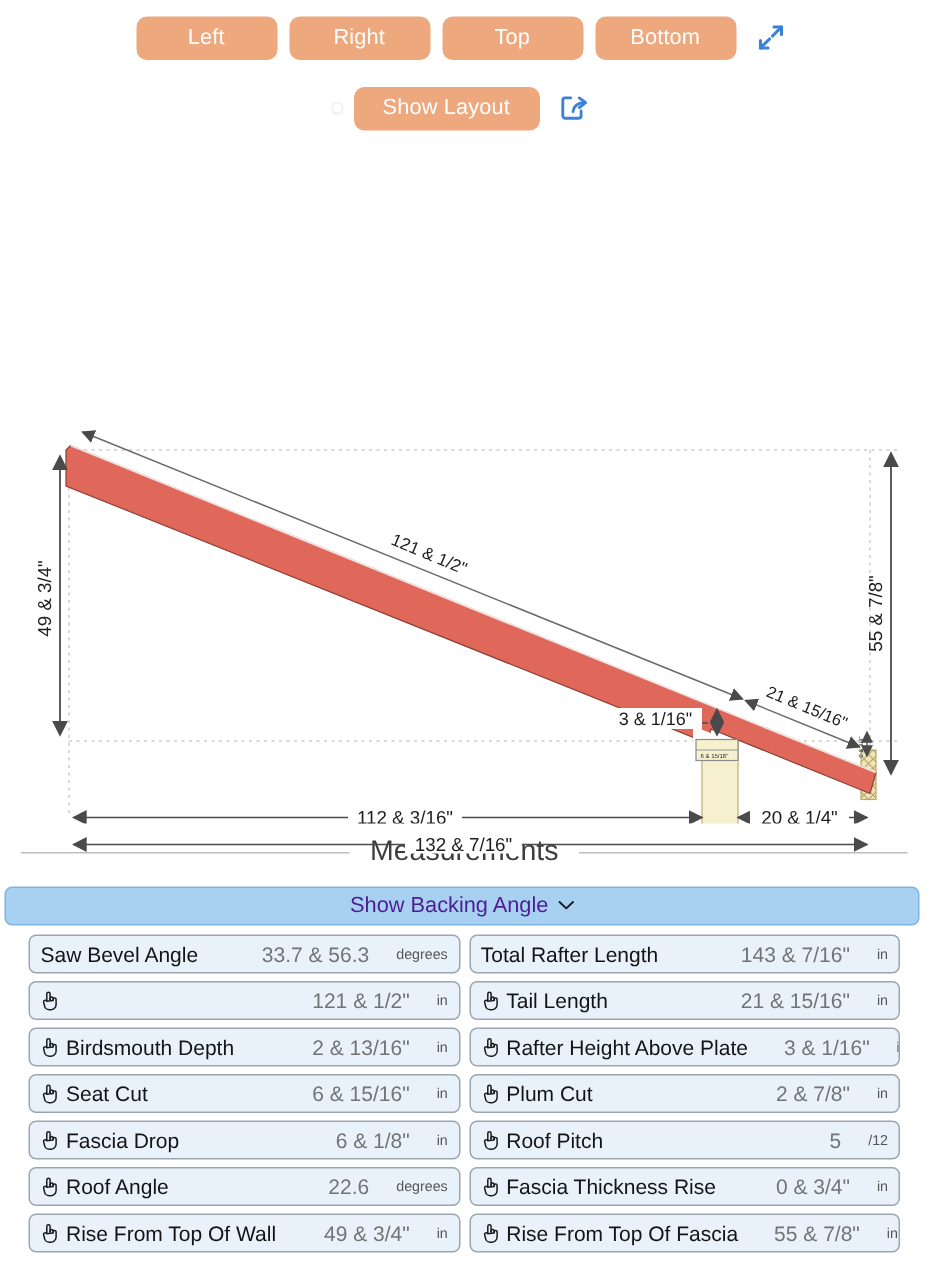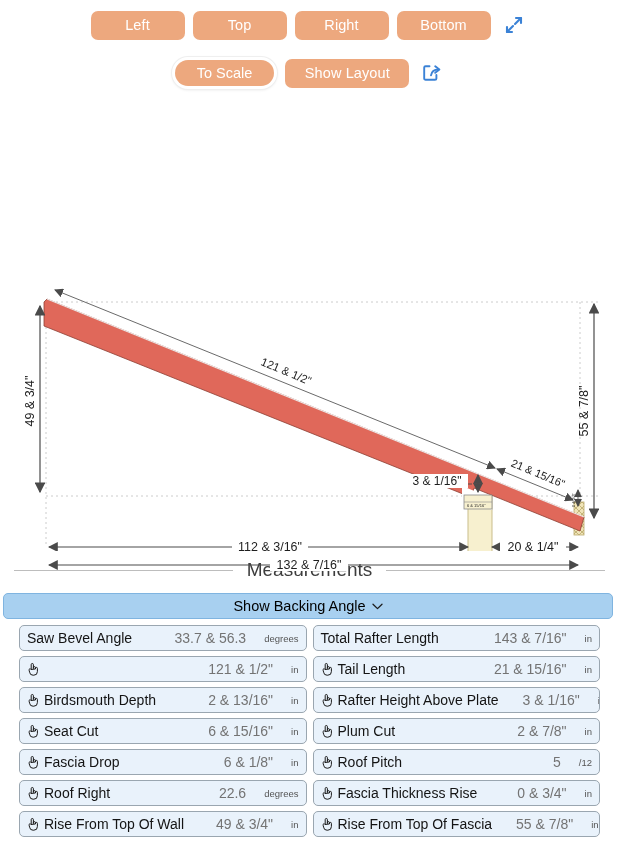--- a/index.html
+++ b/index.html
@@ -96,21 +96,21 @@
 
   .backing-bar {
     margin: 0 6px 6px 3px;
     background: #a8d0f0;
     border: 1px solid #7fb4e0;
     border-radius: 5px;
     height: 26px;
     display: flex; align-items: center; justify-content: center;
     gap: 6px;
     font-size: 14.5px;
-    color: #000000;
+    color: #4c1d95;
     cursor: pointer;
   }
   .chev { font-size: 11px; line-height: 1; }
 
   .grid {
     display: grid;
     grid-template-columns: 1fr 1fr;
     gap: 5px 6px;
     padding: 0 19px;
   }
@@ -132,36 +132,35 @@
   .cell .spacer { flex: 1 1 auto; min-width: 4px; }
   .cell .val { font-size: 14px; color: #737373; margin-left: 20px; }
   .cell .unit { font-size: 9.5px; color: #555; margin-left: 18px; }
 </style>
 </head>
 <body>
 
 <div class="toolbar">
   <div class="btn-row">
     <button class="pill">Left</button>
+    <button class="pill">Right</button>
     <button class="pill">Top</button>
-    <button class="pill">Right</button>
     <button class="pill">Bottom</button>
     <button class="icon-btn">
       <svg width="20" height="20" viewBox="0 0 20 20" fill="none" stroke="#3b82d6" stroke-width="2.1" stroke-linecap="round" stroke-linejoin="round">
         <path d="M12 3 L17 3 L17 8"></path>
         <path d="M17 3 L11 9"></path>
         <path d="M8 17 L3 17 L3 12"></path>
         <path d="M3 17 L9 11"></path>
       </svg>
     </button>
   </div>
 
   <div class="btn-row">
     <div class="segmented">
-      <button class="seg active">To Scale</button>
     </div>
     <button class="pill wide">Show Layout</button>
     <button class="icon-btn">
       <svg width="22" height="22" viewBox="0 0 22 22" fill="none" stroke="#3b82d6" stroke-width="1.9" stroke-linecap="round" stroke-linejoin="round">
         <path d="M8.5 4.2 H4.6 a1.4 1.4 0 0 0 -1.4 1.4 V16.4 a1.4 1.4 0 0 0 1.4 1.4 H14 a1.4 1.4 0 0 0 1.4 -1.4 V13"></path>
         <path d="M10 13.4 C10.6 9.4 13.2 7.6 17.4 7.5"></path>
         <path d="M14.2 4.3 L18.4 7.5 L14.2 10.8"></path>
       </svg>
     </button>
   </div>
@@ -408,21 +407,21 @@
       <span class="unit">/12</span>
     </div>
     <div class="cell">
       <span class="hand">
         <svg width="12" height="14" viewBox="0 0 12 14" fill="none" stroke="#1a1a1a" stroke-width="1" stroke-linejoin="round">
           <path d="M4.2 7.4 V2.6 a1.1 1.1 0 0 1 2.2 0 V6.6"></path>
           <path d="M6.4 6.6 V5.6 a1 1 0 0 1 2 0 V7"></path>
           <path d="M8.4 7 V6.4 a1 1 0 0 1 2 0 V9.6 a3.6 3.6 0 0 1 -3.6 3.6 H6 a3.4 3.4 0 0 1 -3.4 -3 L2.1 8.2 a1 1 0 0 1 1.9 -.7 Z"></path>
         </svg>
       </span>
-      <span class="name">Roof Right</span>
+      <span class="name">Roof Angle</span>
       <span class="spacer"></span>
       <span class="val">22.6</span>
       <span class="unit">degrees</span>
     </div>
     <div class="cell">
       <span class="hand">
         <svg width="12" height="14" viewBox="0 0 12 14" fill="none" stroke="#1a1a1a" stroke-width="1" stroke-linejoin="round">
           <path d="M4.2 7.4 V2.6 a1.1 1.1 0 0 1 2.2 0 V6.6"></path>
           <path d="M6.4 6.6 V5.6 a1 1 0 0 1 2 0 V7"></path>
           <path d="M8.4 7 V6.4 a1 1 0 0 1 2 0 V9.6 a3.6 3.6 0 0 1 -3.6 3.6 H6 a3.4 3.4 0 0 1 -3.4 -3 L2.1 8.2 a1 1 0 0 1 1.9 -.7 Z"></path>

